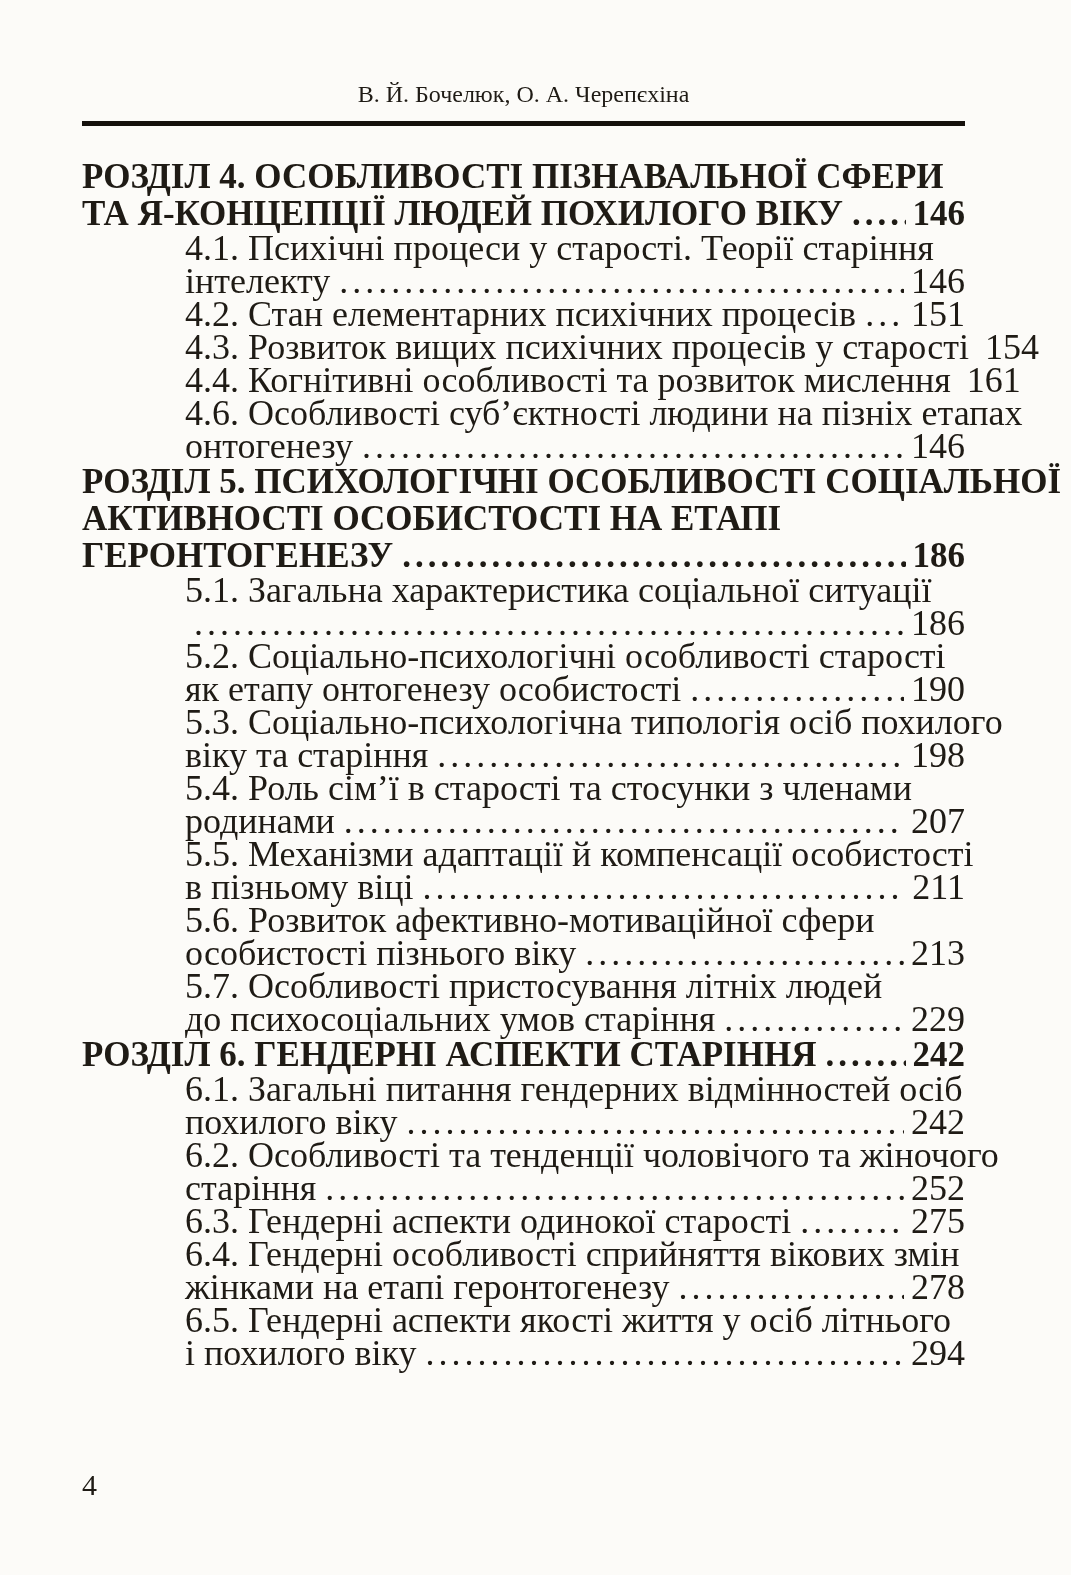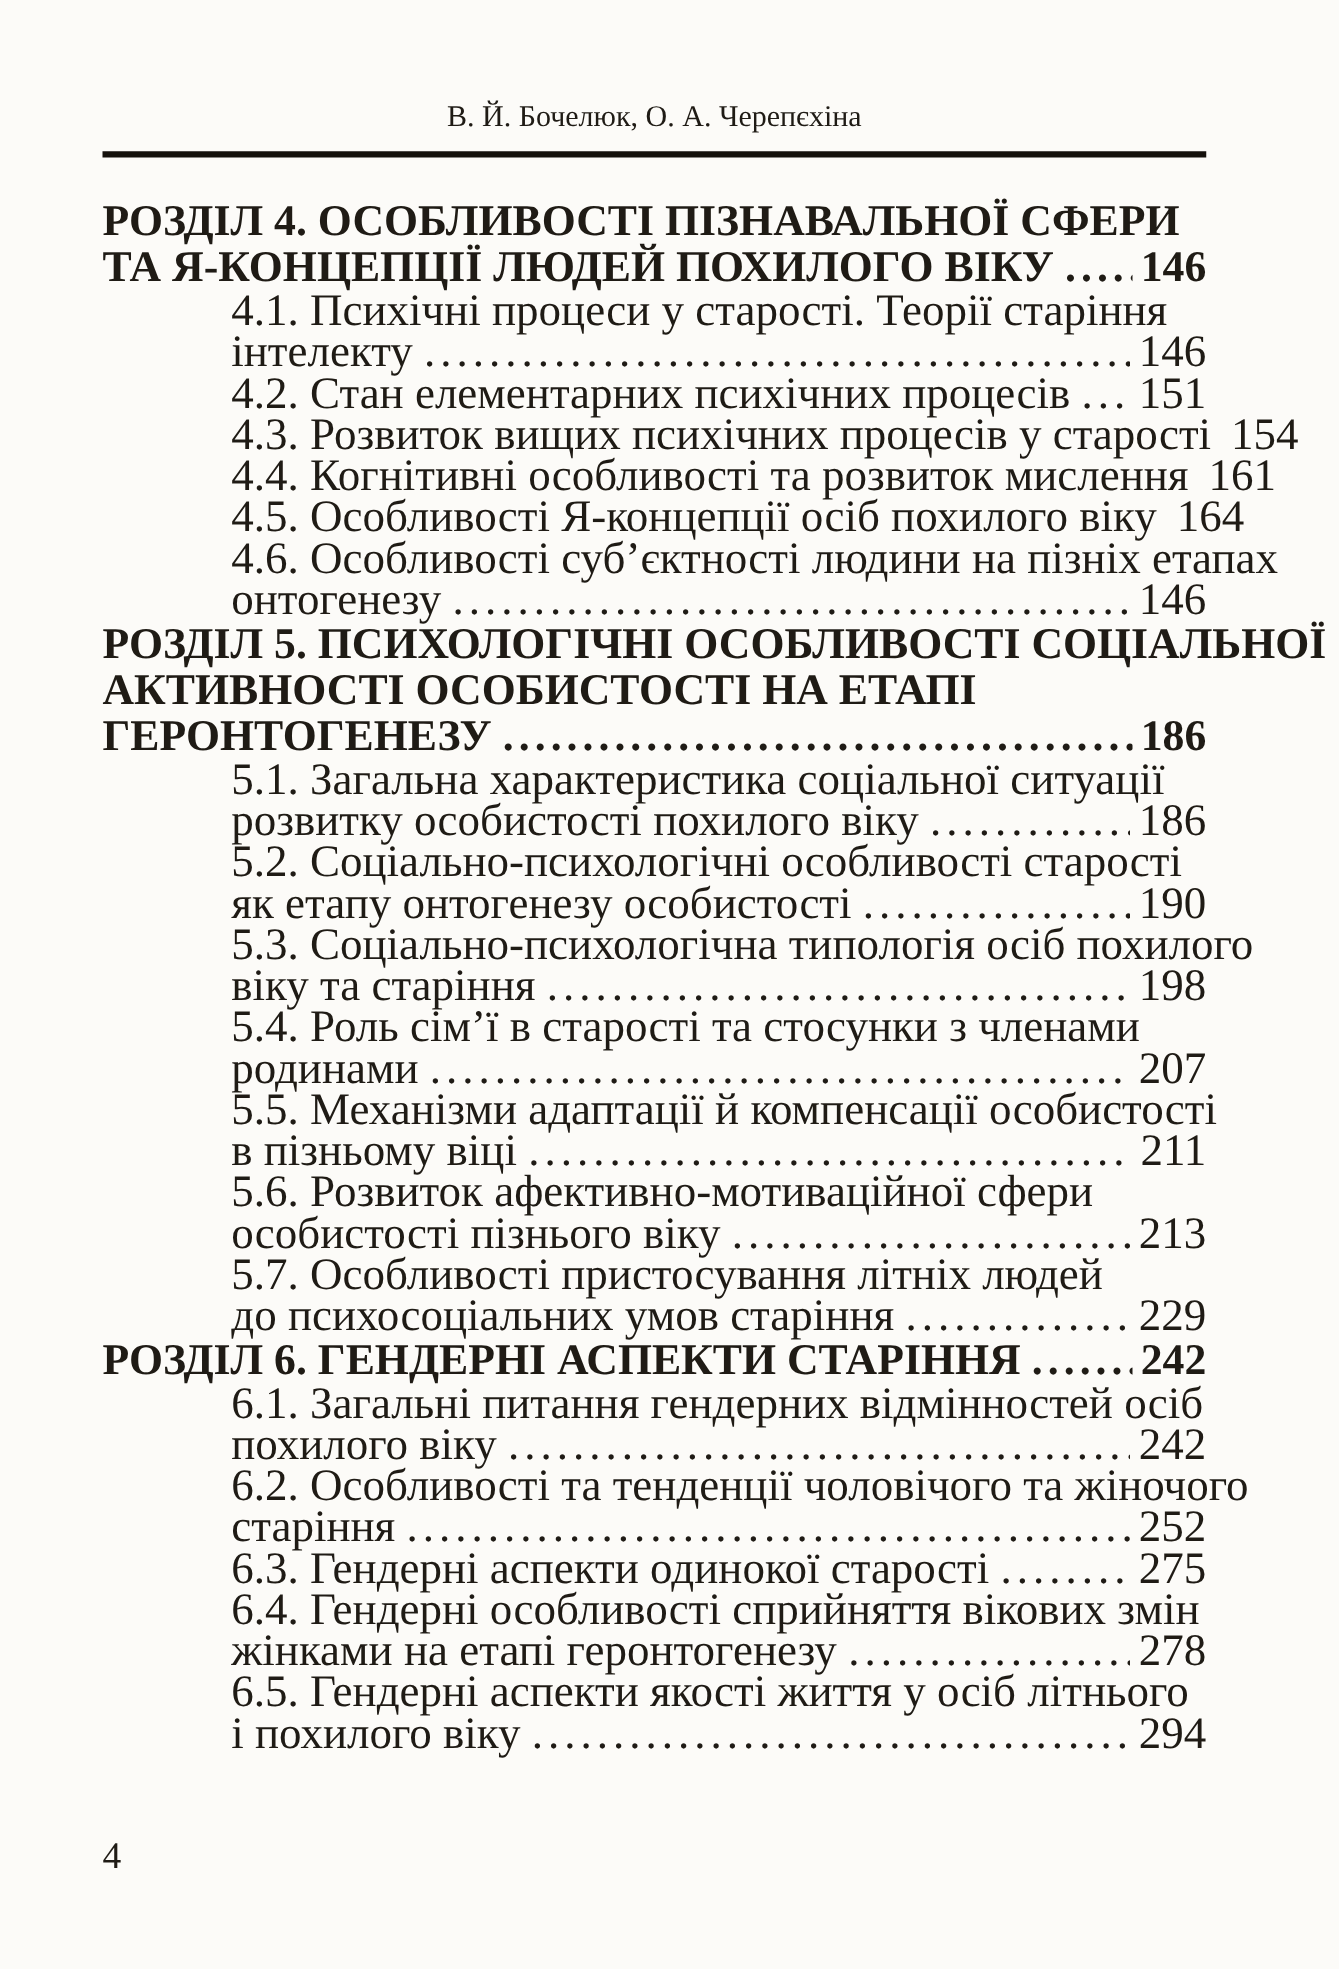--- a/index.html
+++ b/index.html
@@ -128,27 +128,20 @@
     </div>
     <div class="entry section">
       <div class="line">
         <span class="txt">4.4. Когнітивні особливості та розвиток мислення</span>
         <span class="dots"></span>
         <span class="pg">161</span>
       </div>
     </div>
     <div class="entry section">
       <div class="line">
-        <span class="txt">4.5. Особливості Я-концепції осіб похилого віку</span>
-        <span class="dots"></span>
-        <span class="pg">164</span>
-      </div>
-    </div>
-    <div class="entry section">
-      <div class="line">
         <span class="txt">4.6. Особливості суб’єктності людини на пізніх етапах</span>
       </div>
       <div class="line">
         <span class="txt">онтогенезу</span>
         <span class="dots"></span>
         <span class="pg">146</span>
       </div>
     </div>
     <div class="entry chapter">
       <div class="line">
@@ -161,21 +154,20 @@
         <span class="txt">ГЕРОНТОГЕНЕЗУ</span>
         <span class="dots"></span>
         <span class="pg">186</span>
       </div>
     </div>
     <div class="entry section">
       <div class="line">
         <span class="txt">5.1. Загальна характеристика соціальної ситуації</span>
       </div>
       <div class="line">
-        <span class="txt">розвитку особистості похилого віку</span>
         <span class="dots"></span>
         <span class="pg">186</span>
       </div>
     </div>
     <div class="entry section">
       <div class="line">
         <span class="txt">5.2. Соціально-психологічні особливості старості</span>
       </div>
       <div class="line">
         <span class="txt">як етапу онтогенезу особистості</span>

